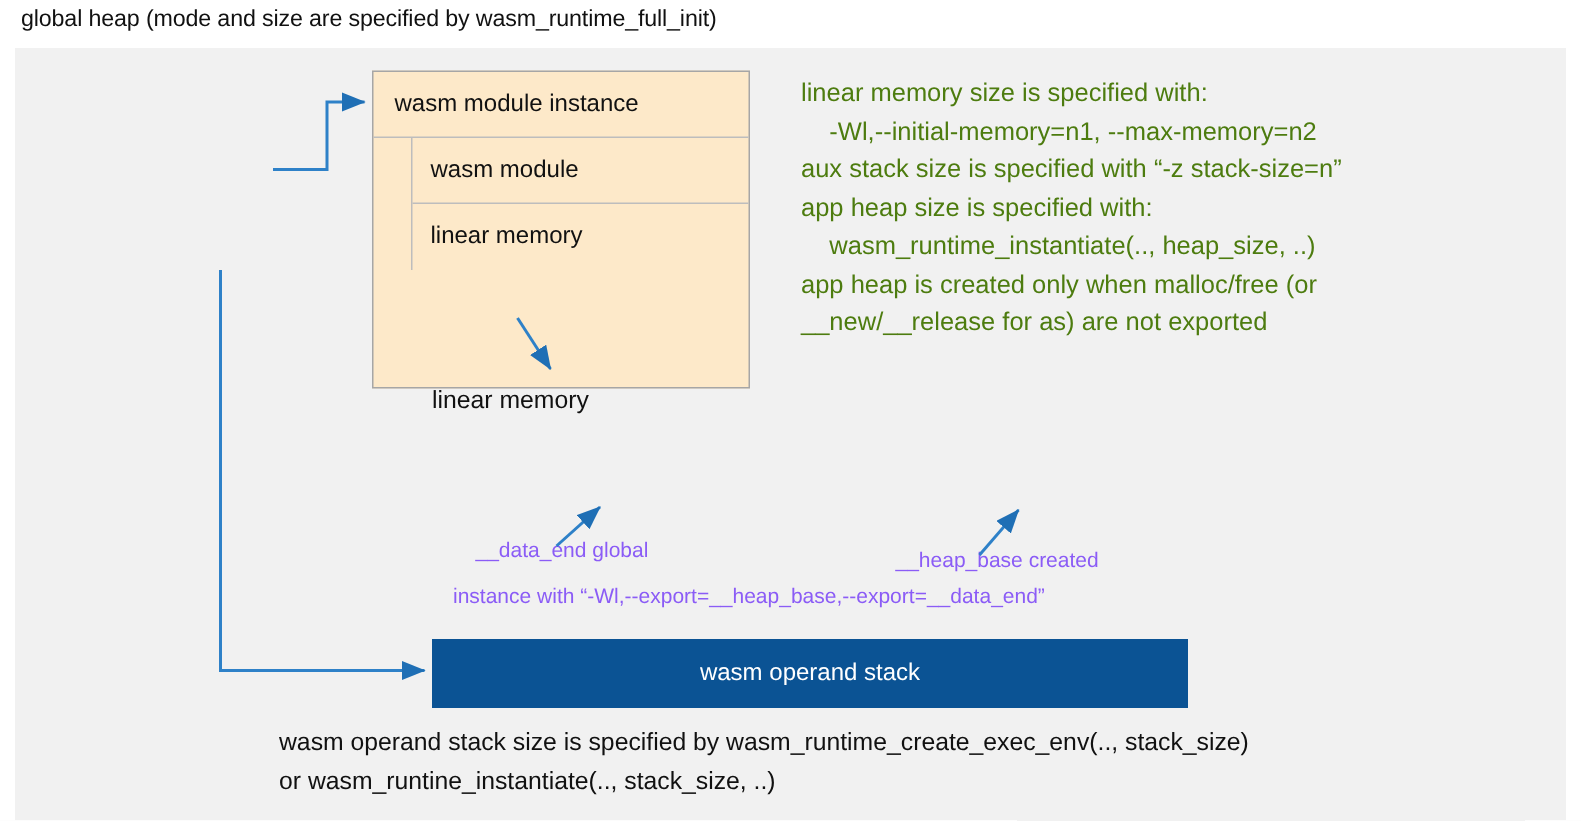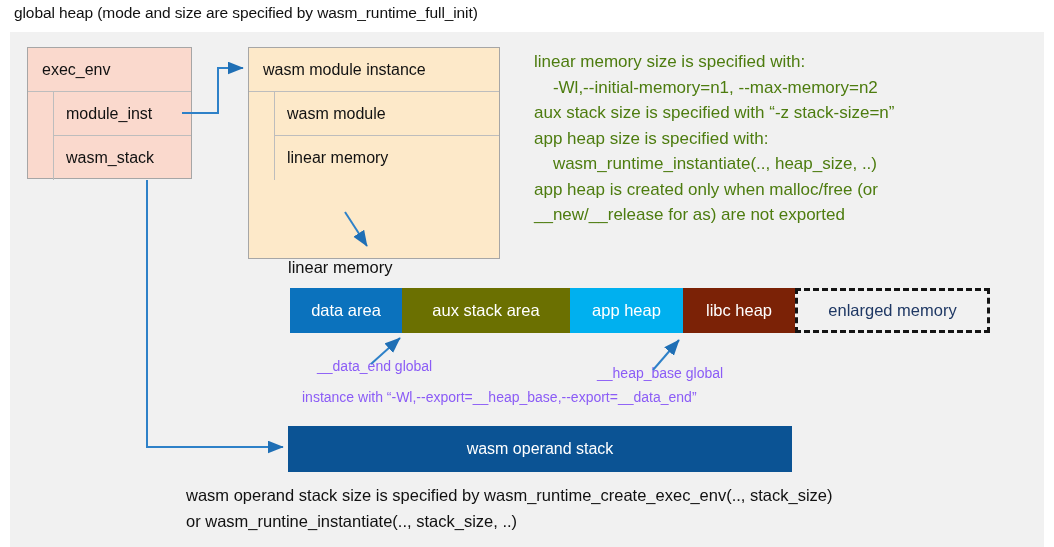--- a/index.html
+++ b/index.html
@@ -182,30 +182,20 @@
 </style>
 </head>
 <body>
 
 <div id="stage">
 
   <div id="title">global heap (mode and size are specified by wasm_runtime_full_init)</div>
 
   <div id="panel" style="background: rgb(241, 241, 241);"></div>
 
-  <div class="struct" id="exec-env" style="background: rgb(250, 217, 205);">
-    <div class="hdr">exec_env</div>
-    <div class="rows">
-      <div class="gutter"></div>
-      <div class="rowlist">
-        <div class="row">module_inst</div>
-        <div class="row">wasm_stack</div>
-      </div>
-    </div>
-  </div>
 
   <div class="struct" id="module-instance" style="background: rgb(253, 233, 201);">
     <div class="hdr">wasm module instance</div>
     <div class="rows">
       <div class="gutter"></div>
       <div class="rowlist">
         <div class="row">wasm module</div>
         <div class="row">linear memory</div>
       </div>
     </div>
@@ -213,30 +203,23 @@
 
   <div id="rt-text">linear memory size is specified with:
     -Wl,--initial-memory=n1, --max-memory=n2
 aux stack size is specified with “-z stack-size=n”
 app heap size is specified with:
     wasm_runtime_instantiate(.., heap_size, ..)
 app heap is created only when malloc/free (or
 __new/__release for as) are not exported</div>
 
   <div id="lm-label">linear memory</div>
-  <div id="mem-bar">
-      <div class="seg" style="width: 112px; background: rgb(11, 114, 189); color: rgb(255, 255, 255);">data area</div>
-      <div class="seg" style="width: 168px; background: rgb(107, 112, 1); color: rgb(255, 255, 255);">aux stack area</div>
-      <div class="seg" style="width: 113px; background: rgb(0, 176, 239); color: rgb(255, 255, 255);">app heap</div>
-      <div class="seg" style="width: 112px; background: rgb(123, 34, 6); color: rgb(255, 255, 255);">libc heap</div>
-      <div class="seg dashed" style="width: 195px; color: rgb(31, 56, 100);">enlarged memory</div>
-    </div>
 
   <div class="anno" id="anno-data-end">__data_end global</div>
-  <div class="anno" id="anno-heap-base">__heap_base global</div>
+  <div class="anno" id="anno-heap-base">__heap_base created</div>
   <div class="anno" id="anno-exported">instance with “-Wl,--export=__heap_base,--export=__data_end”</div>
 
   <div id="operand-stack" style="background: rgb(11, 83, 148);">wasm operand stack</div>
   <div id="bottom-text">wasm operand stack size is specified by wasm_runtime_create_exec_env(.., stack_size)
 or wasm_runtine_instantiate(.., stack_size, ..)</div>
 
   <svg id="arrows" viewBox="0 0 1054 547">
     <defs>
       <marker id="ah" markerWidth="9" markerHeight="9" refX="7.6" refY="3.2" orient="auto" markerUnits="strokeWidth">
         <path d="M0,0 L8,3.2 L0,6.4 z" fill="#1f6fb5"></path>

